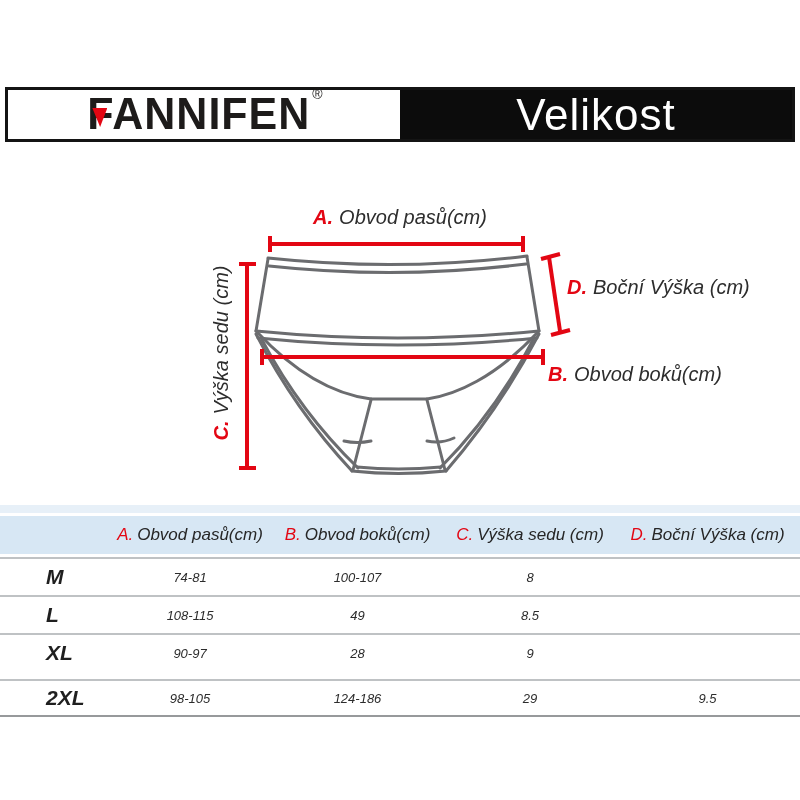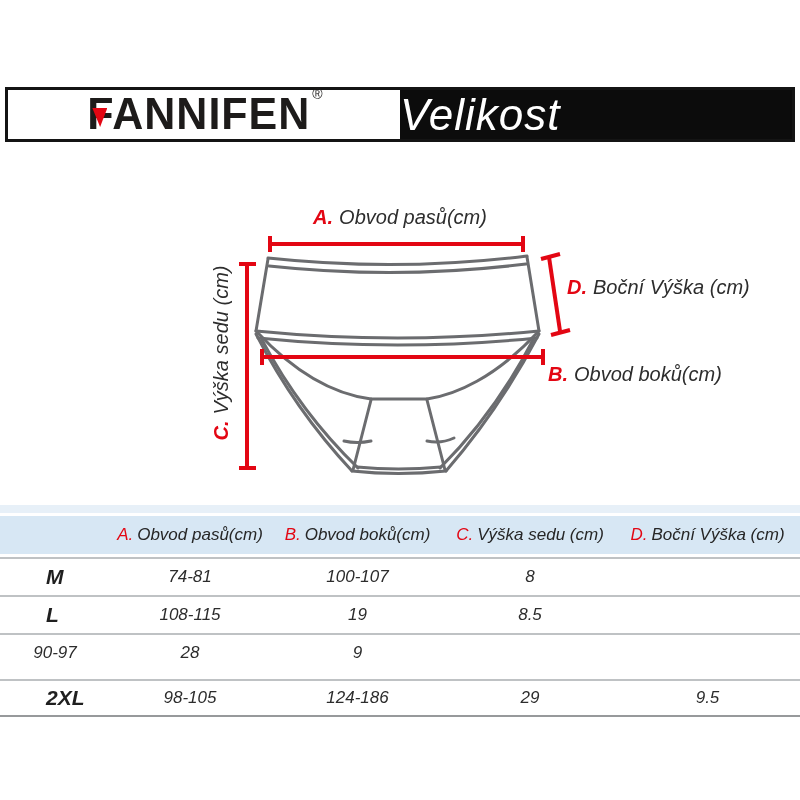--- a/index.html
+++ b/index.html
@@ -20,21 +20,21 @@
   .logo-text{
     font-weight:bold;font-size:43px;letter-spacing:1px;color:#1d1b1a;
     transform:scaleY(1.02);display:inline-block;
   }
   .logo-reg{font-size:14px;color:#1d1b1a;vertical-align:top;position:relative;top:-6px;left:2px;}
   .logo-wedge{
     position:absolute;left:5px;top:15px;width:15px;height:19px;background:#e30613;
     clip-path:polygon(0 0,100% 0,52% 100%);
   }
   .band-right{
-    flex:1;background:#0c0c0c;display:flex;align-items:center;justify-content:flex-start;font-style:italic;
+    flex:1;background:#0c0c0c;display:flex;align-items:center;justify-content:center;
   }
   .band-title{color:#ffffff;font-size:44px;letter-spacing:1px;}
   
   .fig-svg{position:absolute;left:190px;top:190px;}
   .fig-label{
     position:absolute;font-style:italic;font-size:20px;color:#2d2d2d;white-space:nowrap;
     letter-spacing:0px;
   }
   .fig-label .pfx{color:#e30613;font-weight:bold;}
   .fig-label .lbl{margin-left:6px;}
@@ -48,21 +48,21 @@
   .tr{
     display:grid;grid-template-columns:110px 160px 175px 170px 185px;
     align-items:center;box-sizing:border-box;
   }
   .tr-head{height:38px;background:#d7e7f4;}
   .tr-body{height:38px;background:#ffffff;border-top:2px solid #bfc2c4;}
   .tr-last{border-bottom:2px solid #97999b;margin-top:8px;}
   .th{font-style:italic;font-size:17px;text-align:center;color:#262626;white-space:nowrap;}
   .th .pfx{color:#e30613;}
   .th .lbl{margin-left:4px;}
-  .td{font-style:italic;font-size:17px;text-align:center;color:#2c2c2c;}
+  .td{font-style:italic;font-size:13px;text-align:center;color:#2c2c2c;}
   .td-size{font-weight:bold;font-size:21px;text-align:left;padding-left:46px;color:#1f1f1f;}
   .gap{height:3px;background:#ffffff;}
 </style>
 </head>
 <body>
 
 <div id="stage">
 
   <div class="band">
     <div class="band-left">
@@ -161,24 +161,25 @@
 
     <div class="tr tr-body">
       <div class="td td-size">M</div>
       <div class="td">74-81</div>
       <div class="td">100-107</div>
       <div class="td">8</div>
     </div>
     <div class="tr tr-body">
       <div class="td td-size">L</div>
       <div class="td">108-115</div>
-      <div class="td">19</div>
+      <div class="td">49</div>
       <div class="td">8.5</div>
     </div>
     <div class="tr tr-body">
+      <div class="td td-size">XL</div>
       <div class="td">90-97</div>
       <div class="td">28</div>
       <div class="td">9</div>
     </div>
     <div class="tr tr-body tr-last">
       <div class="td td-size">2XL</div>
       <div class="td">98-105</div>
       <div class="td">124-186</div>
       <div class="td">29</div>
       <div class="td">9.5</div>

